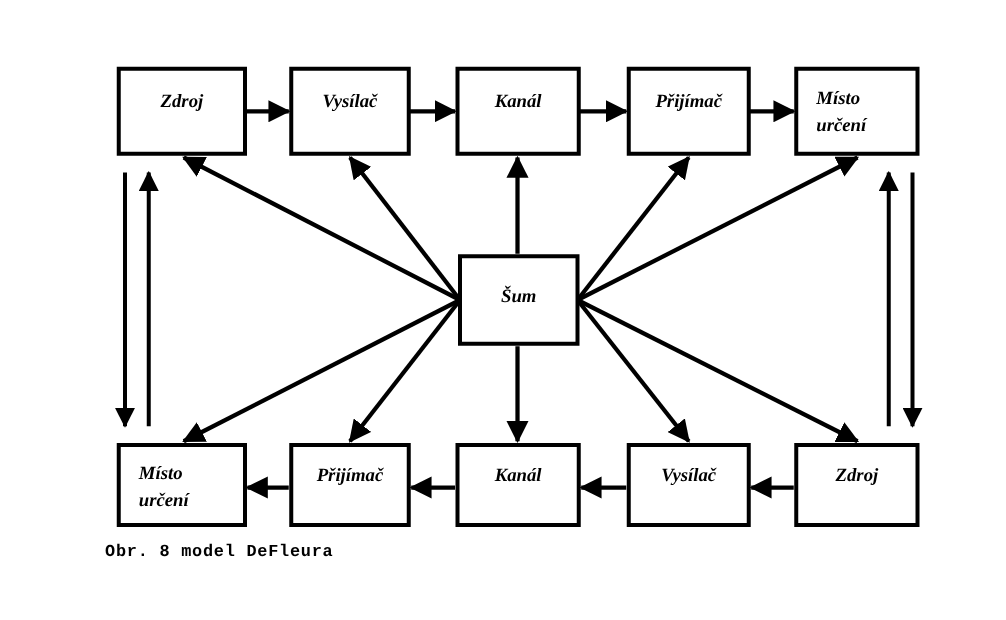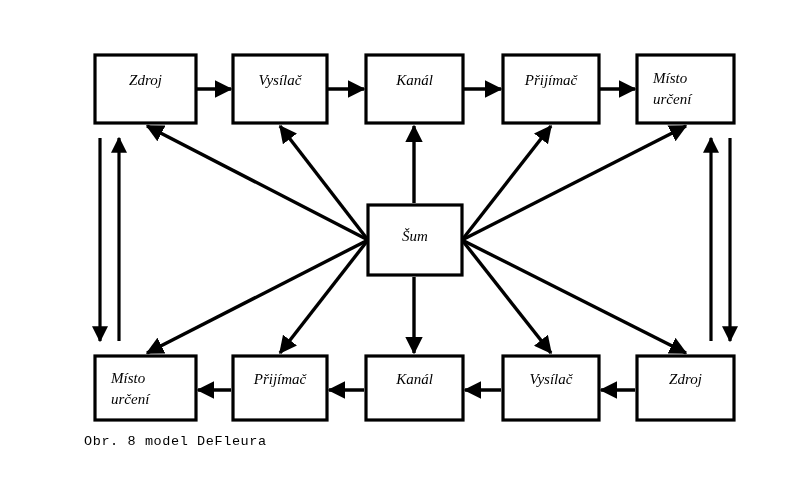--- a/index.html
+++ b/index.html
@@ -11,20 +11,21 @@
     width: 805px;
     height: 496px;
     overflow: hidden;
     font-family: "Liberation Serif", serif;
   }
   #diagram-root {
     position: relative;
     width: 805px;
     height: 424px;
     background: #ffffff;
+    font-weight: bold;
   }
   svg.diagram-canvas {
     position: absolute;
     top: 0;
     left: 0;
     width: 805px;
     height: 496px;
     display: block;
   }
   .node-box {

